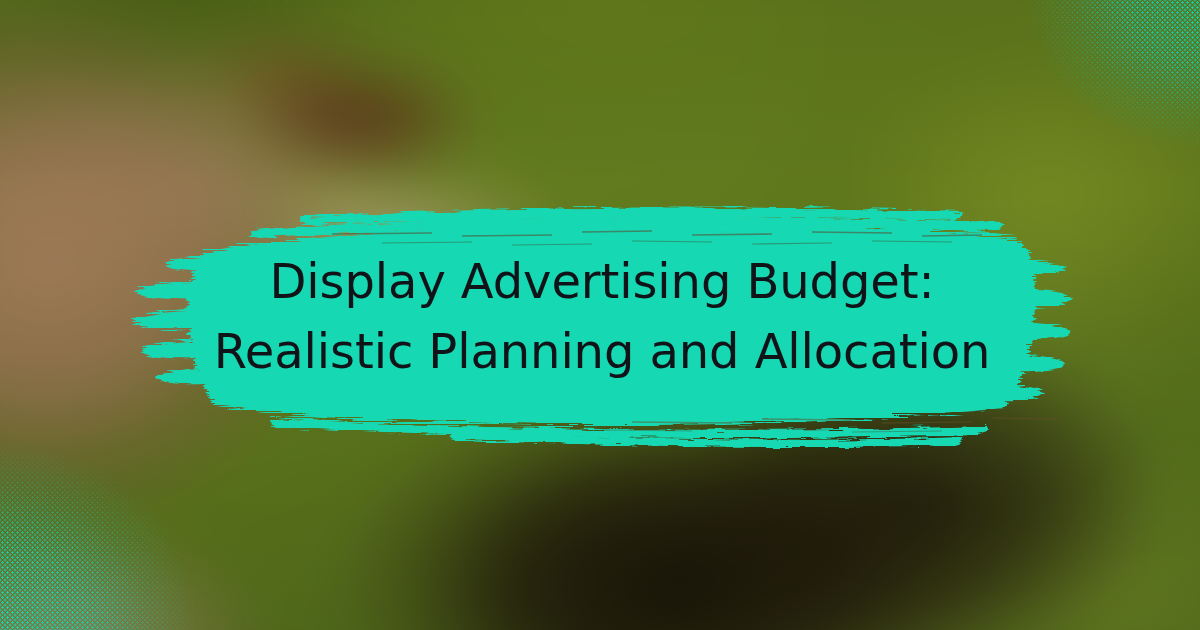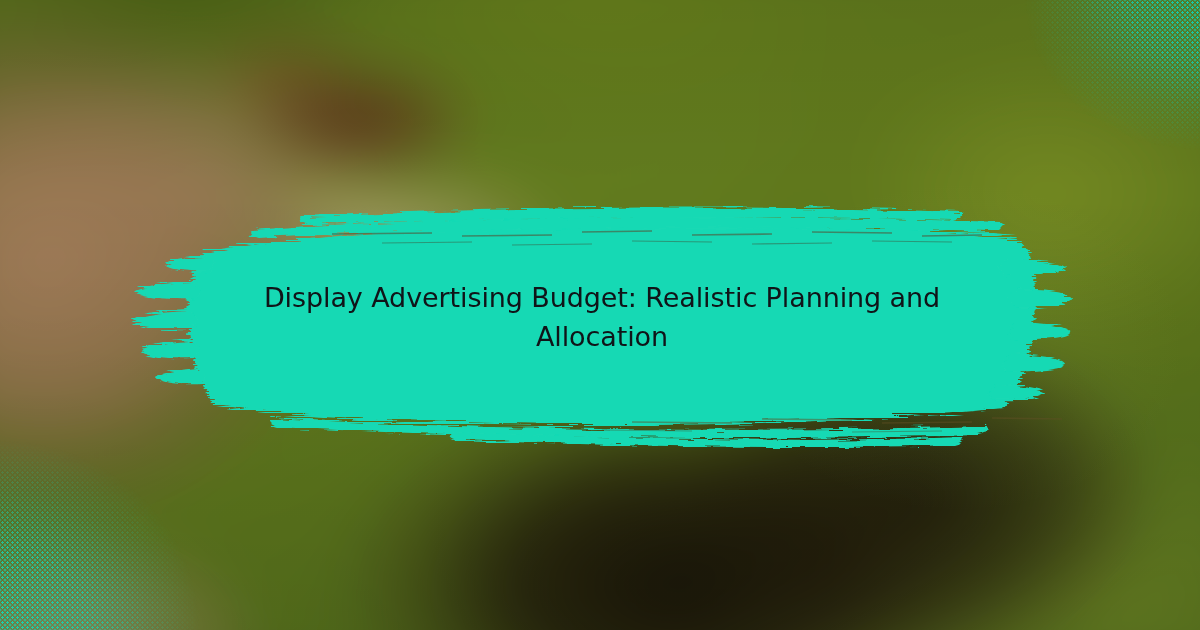--- a/index.html
+++ b/index.html
@@ -98,21 +98,21 @@
     display: flex;
     align-items: center;
     justify-content: center;
     padding: 0 34px;
     box-sizing: border-box;
   }
   .title {
     margin: 0;
     text-align: center;
     color: #101418;
-    font-size: 27px;
+    font-size: 48px;
     font-weight: 400;
     line-height: 1.45;
     letter-spacing: -0.1px;
     max-width: 790px;
   }
 </style>
 </head>
 <body>
 
 <div class="canvas">

